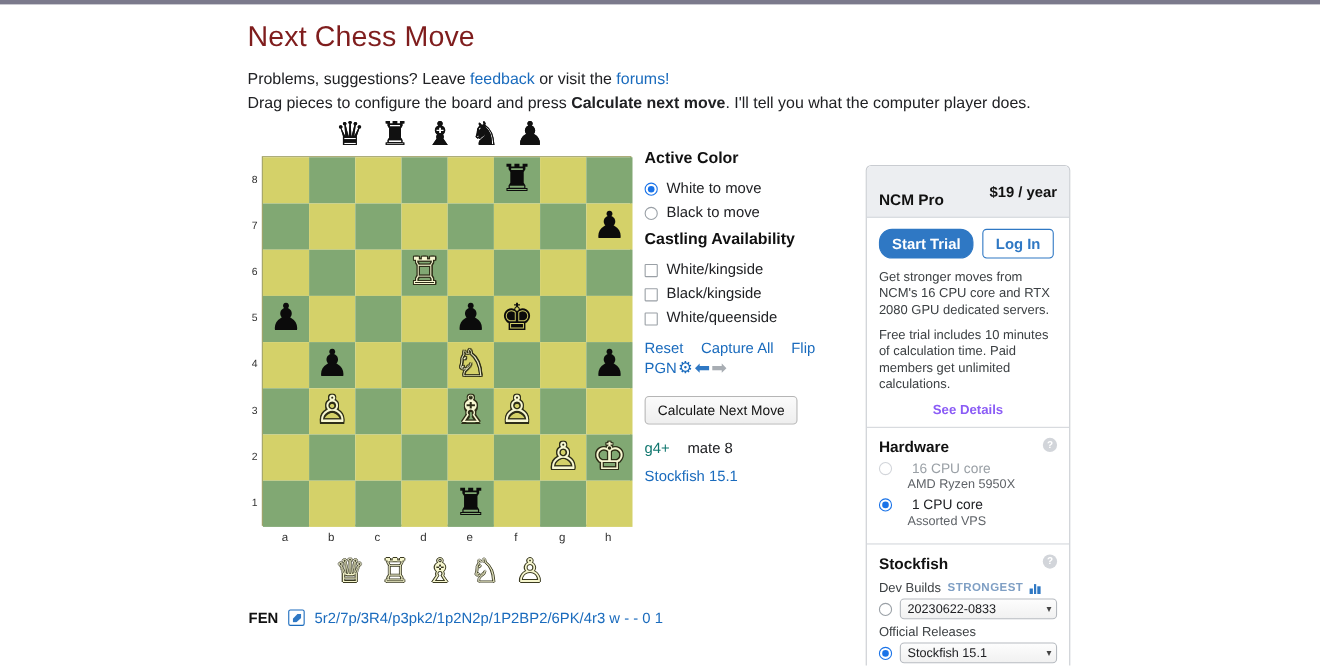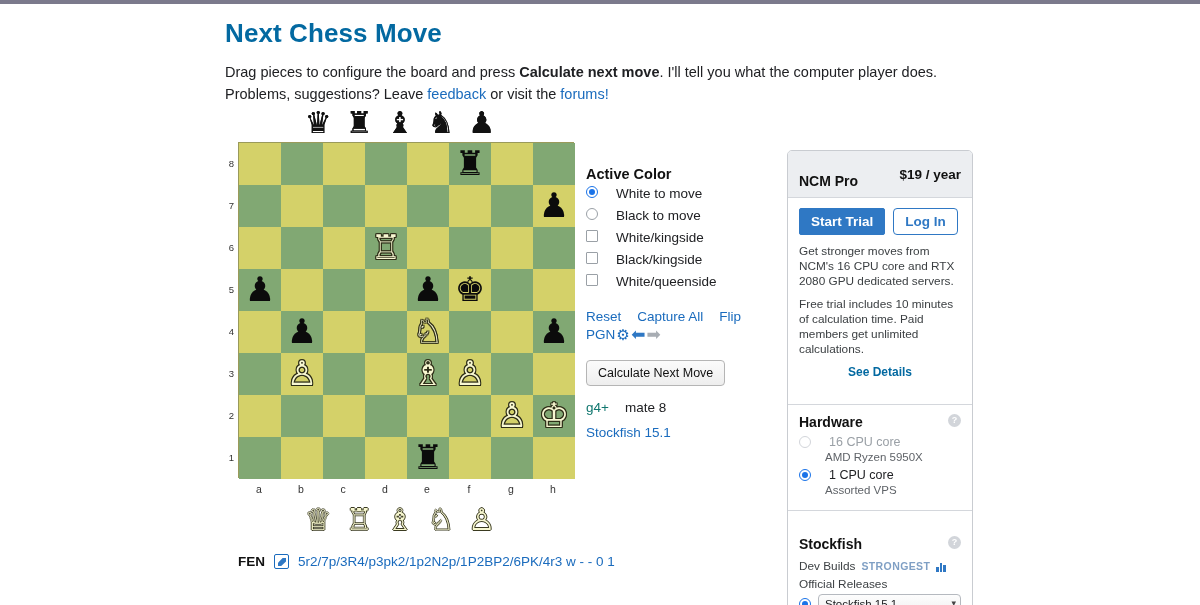--- a/index.html
+++ b/index.html
@@ -10,21 +10,21 @@
     font-family:"Liberation Sans", sans-serif;
     color:#202124;
     position:relative;
   }
   .topbar { height:4px; background:#7b7a8c; width:100%; }
 
   .page { position:relative; width:1200px; }
 
   
   .header { position:absolute; left:225px; top:14px; width:730px; }
-  .title { font-size:26px; font-weight:700; color:#0369a1; letter-spacing:.1px; margin:0 0 12px 0; }
+  .title { font-size:26px; font-weight:400; color:#7f1d1d; letter-spacing:.1px; margin:0 0 12px 0; }
   .intro { font-size:14.5px; line-height:22px; color:#202124; }
   .intro b { font-weight:700; }
   a.lnk { color:#1a6bbd; text-decoration:none; }
 
   
   .board-col { position:absolute; left:225px; top:100px; width:350px; }
   .tray { height:38px; display:flex; align-items:center; justify-content:center; gap:14px; }
   .tray .pc { font-size:30px; line-height:30px; }
   .tray .pc.b { color:#111; text-shadow:0 0 0 #111; }
   .tray .pc.w { color:#f7f7cf; text-shadow:-1px 0 #3a3a20, 0 1px #3a3a20, 1px 0 #3a3a20, 0 -1px #3a3a20; }
@@ -40,31 +40,31 @@
            border:1px solid #9a9a5a; }
   .sq { position:relative; display:flex; align-items:center; justify-content:center; }
   .sq.l { background:#d4d169; }
   .sq.d { background:#81a873; }
   .sq span.piece { font-size:34px; line-height:34px; display:block; margin-top:-2px; }
   .piece.black { color:#0b0b0b; }
   .piece.white { color:#f8f8d2; text-shadow:-1px 0 #2e2e18, 0 1px #2e2e18, 1px 0 #2e2e18, 0 -1px #2e2e18,
                   -1px -1px #2e2e18, 1px 1px #2e2e18, 1px -1px #2e2e18, -1px 1px #2e2e18; }
 
   
-  .fenrow { position:absolute; left:238px; top:550px; display:flex; align-items:flex-end; gap:9px; font-size:13.5px; }
+  .fenrow { position:absolute; left:226px; top:550px; display:flex; align-items:flex-end; gap:9px; font-size:13.5px; }
   .fenrow .lbl { font-weight:700; color:#111; }
   .fen-edit { width:15px; height:15px; border:1.6px solid #1a6bbd; border-radius:2px; position:relative; display:inline-block; cursor:pointer; }
   .fen-edit:after { content:""; position:absolute; left:3px; top:3px; width:8px; height:8px;
                     background:#2f78c4; clip-path:polygon(100% 0,100% 45%,40% 100%,0 100%,0 58%,58% 0); }
   .fen-val { color:#1a6bbd; font-size:13.5px; }
 
   
-  .ctrl { position:absolute; left:586px; top:162px; width:190px; font-size:13.5px; }
+  .ctrl { position:absolute; left:586px; top:132px; width:190px; font-size:13.5px; }
   .ctrl h3 { font-size:14.5px; font-weight:700; margin:0 0 4px 0; color:#111; }
-  .opt { display:flex; align-items:flex-start; gap:18px; height:22px; }
+  .opt { display:flex; align-items:flex-end; gap:8px; height:22px; }
   .opt label { color:#202124; font-size:13.5px; }
   .radio { width:12px; height:12px; border-radius:50%; border:1.5px solid #9aa0a6; background:#fff; flex:0 0 auto; position:relative; }
   .radio.on { border-color:#1a73e8; }
   .radio.on:after { content:""; position:absolute; left:2px; top:2px; width:6px; height:6px; border-radius:50%; background:#1a73e8; }
   .cbx { width:12px; height:12px; border:1.3px solid #9aa0a6; background:#fff; flex:0 0 auto; border-radius:1px; }
   .linkrow { margin-top:13px; display:flex; gap:16px; align-items:center; font-size:13.5px; }
   .linkrow2 { margin-top:3px; display:flex; gap:1px; align-items:center; font-size:13.5px; }
   .gear { width:14px; height:14px; position:relative; color:#1a6bbd; font-size:15px; line-height:14px; cursor:pointer; }
   .arrow { font-size:17px; line-height:14px; }
   .arrow.a { color:#2f78c4; }
@@ -73,34 +73,34 @@
              background:linear-gradient(#fbfbfb,#eeeeee); border:1px solid #b5b5b5; border-radius:4px;
              color:#111; cursor:pointer; font-family:"Liberation Sans",sans-serif; }
   .moverow { margin-top:14px; font-size:13.5px; display:flex; gap:16px; }
   .moverow .mv { color:#0f766e; }
   .moverow .ev { color:#202124; }
   .enginerow { margin-top:10px; font-size:13.5px; }
 
   
   .side { position:absolute; left:787px; top:146px; width:186px;
           border:1px solid #c9ccd1; border-radius:5px; background:#fff; overflow:hidden; }
-  .side-sec { border-bottom:1px solid #d4d7dc; padding:9px 11px 11px;margin-top:16px; }
+  .side-sec { border-bottom:1px solid #d4d7dc; padding:9px 11px 11px; }
   .side-sec:last-child { border-bottom:none; }
   .pro-head { background:#eceef1; border-bottom:1px solid #d4d7dc; display:flex; justify-content:space-between;
               align-items:center; padding:8px 11px; }
   .pro-head .t { font-weight:700; font-size:14px; color:#111;margin-top:14px; }
   .pro-head .p { font-weight:700; font-size:13.5px; color:#111; }
   .pro-body { padding:10px 11px 9px; }
   .btnrow { display:flex; gap:8px; margin-bottom:9px; }
   .btn-primary { background:#2f78c4; color:#fff; font-weight:700; font-size:13.5px; border:1px solid #2f78c4;
-                 border-radius:2px; padding:5px 11px; cursor:pointer; }
+                 border-radius:12px; padding:5px 11px; cursor:pointer; }
   .btn-outline { background:#fff; color:#2f78c4; font-weight:700; font-size:13.5px; border:1px solid #2f78c4;
                  border-radius:4px; padding:5px 11px; cursor:pointer; }
   .ptxt { font-size:11.8px; line-height:15px; color:#3c4043; margin-bottom:8px; }
-  .seedet { text-align:center; font-size:12px; font-weight:700; color:#0369a1; cursor:pointer; }
+  .seedet { text-align:center; font-size:12px; font-weight:700; color:#8b5cf6; cursor:pointer; }
   .sec-head { display:flex; justify-content:space-between; align-items:flex-start; }
   .sec-title { font-weight:700; font-size:14px; color:#111; margin-bottom:3px; }
   .qmark { width:13px; height:13px; border-radius:50%; background:#d2d5da; color:#fff; font-size:9px;
            line-height:13px; text-align:center; font-weight:700; flex:0 0 auto; cursor:pointer; }
   .hw-opt { display:flex; align-items:center; gap:18px; height:18px; }
   .hw-opt .lab { font-size:12.5px; }
   .hw-opt .lab.dim { color:#9aa0a6; }
   .hw-sub { font-size:11.5px; color:#5f6368; margin:0 0 3px 26px; }
   .sublbl { font-size:11.8px; color:#3c4043; margin:4px 0 3px; display:flex; align-items:center; gap:6px; }
   .strong { color:#7f9fc4; font-weight:700; font-size:10.5px; letter-spacing:.4px; }
@@ -115,22 +115,22 @@
 </head>
 <body>
 
 <div class="topbar"></div>
 
 <div class="page">
 
   <div class="header">
     <h1 class="title">Next Chess Move</h1>
     <div class="intro">
+      <div><span>Problems, suggestions? Leave </span><a class="lnk" href="#">feedback</a><span> or visit the </span><a class="lnk" href="#">forums!</a></div>
       <div><span>Drag pieces to configure the board and press </span><b>Calculate next move</b><span>. I'll tell you what the computer player does.</span></div>
-      <div><span>Problems, suggestions? Leave </span><a class="lnk" href="#">feedback</a><span> or visit the </span><a class="lnk" href="#">forums!</a></div>
     </div>
   </div>
 
   <div class="board-col">
     <div class="tray" id="tray-black">
         <span class="pc b">♛</span>
         <span class="pc b">♜</span>
         <span class="pc b">♝</span>
         <span class="pc b">♞</span>
         <span class="pc b">♟</span>
@@ -272,20 +272,21 @@
     <h3>Active Color</h3>
     <div class="opt">
       <span class="radio on"></span>
       <label>White to move</label>
     </div>
     <div class="opt">
       <span class="radio"></span>
       <label>Black to move</label>
     </div>
 
+    <h3 style="margin-top:10px">Castling Availability</h3>
     <div id="castling">
         <div class="opt">
           <span class="cbx"></span>
           <label>White/kingside</label>
         </div>
         <div class="opt">
           <span class="cbx"></span>
           <label>Black/kingside</label>
         </div>
         <div class="opt">
@@ -361,20 +362,24 @@
       </div>
       <div class="sublbl">
         <span>Dev Builds</span>
         <span class="strong">STRONGEST</span>
         <span class="chart-ico">
             <i style="height:5px"></i>
             <i style="height:9px"></i>
             <i style="height:7px"></i>
           </span>
       </div>
+      <div class="selrow">
+        <span class="radio"></span>
+        <span class="sel">20230622-0833</span>
+      </div>
       <div class="sublbl">Official Releases</div>
       <div class="selrow">
         <span class="radio on"></span>
         <span class="sel">Stockfish 15.1</span>
       </div>
     </div>
 
     <div class="side-sec">
       
       

